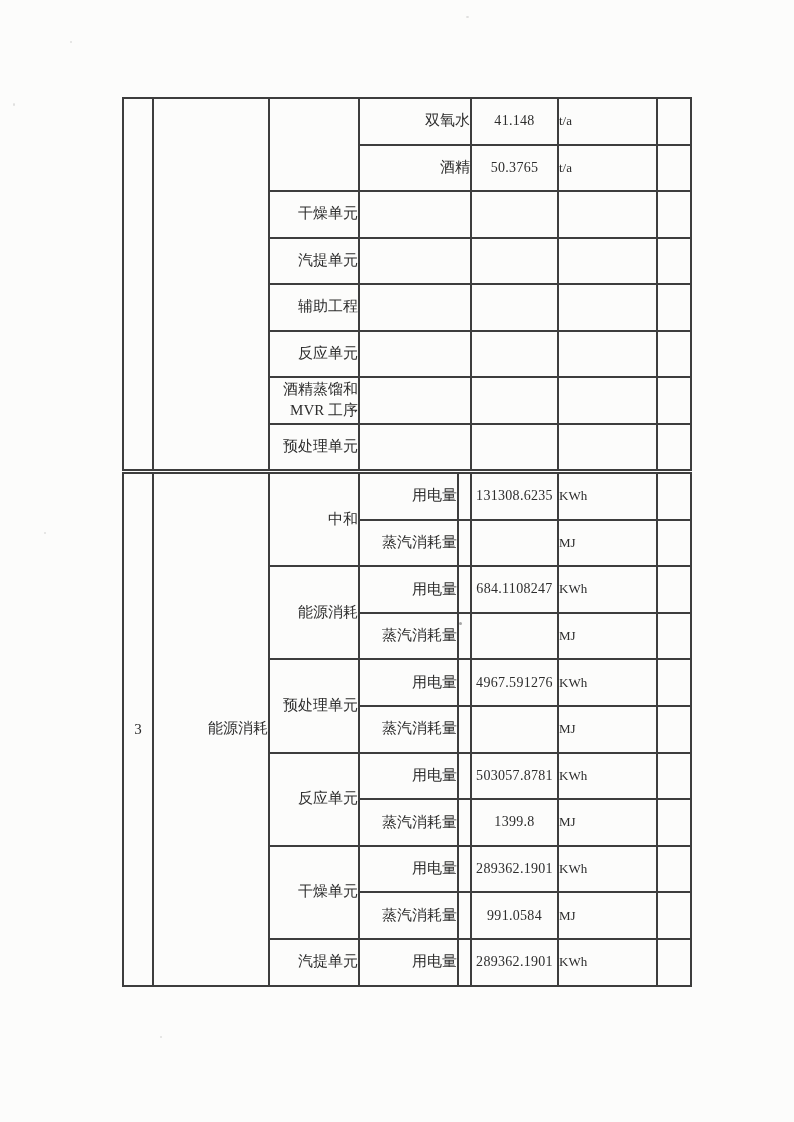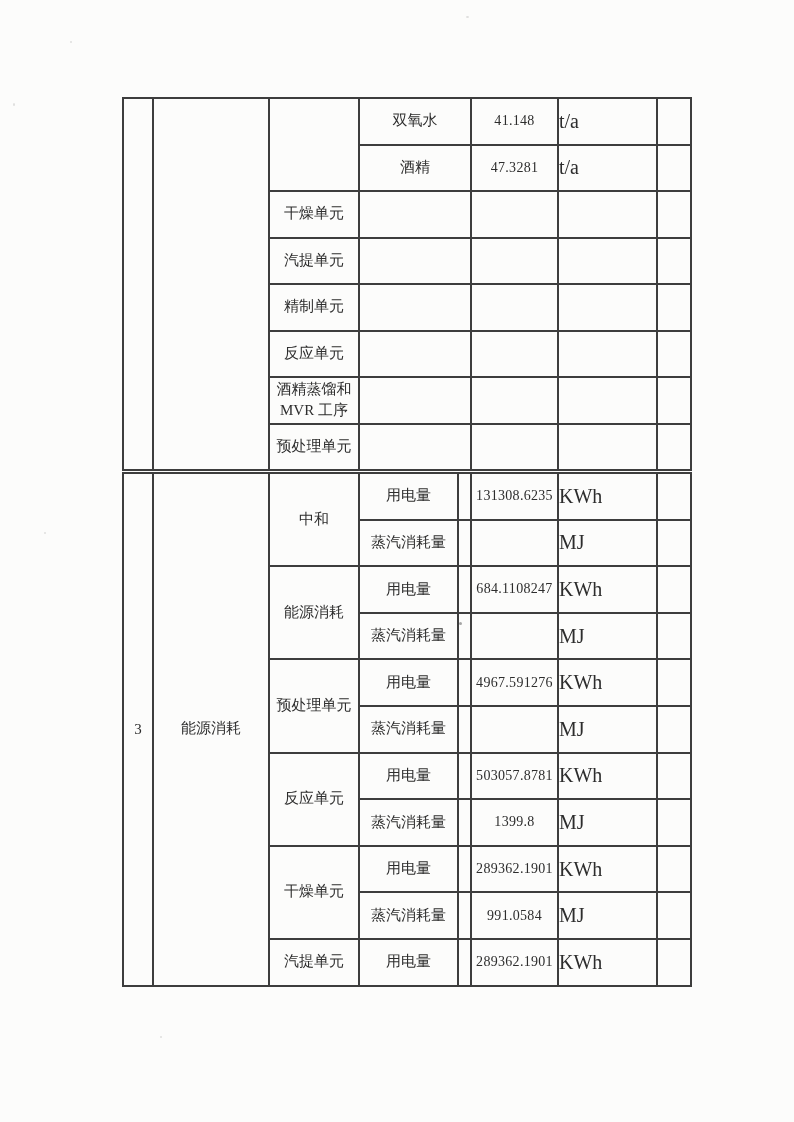--- a/index.html
+++ b/index.html
@@ -24,32 +24,32 @@
     padding: 0;
     vertical-align: middle;
     overflow: hidden;
   }
   .tt tr { height: 46.5px; }
   .et tr { height: 46.6px; }
   .lbl {
     font-size: 15px;
     line-height: 1.45;
     padding: 2px 4px 2px 8px;
-    text-align: center;
+    text-align: right;
     word-break: break-word;
   }
   .num {
     font-size: 14px;
     padding-left: 7px;
     letter-spacing: 0.3px;
     white-space: nowrap;
     text-align: center;
   }
   .unit {
-    font-size: 20px;
+    font-size: 13px;
     padding-left: 8px;
     text-align: left;
     white-space: nowrap;
   }
   .idx {
     font-size: 15px;
     text-align: center;
   }
   .speck {
     position: absolute;
@@ -84,40 +84,40 @@
         <td rowspan="8" class="idx"></td>
         <td rowspan="8" class="lbl"></td>
         <td rowspan="2" class="lbl"></td>
         <td class="lbl">双氧水</td>
         <td class="num">41.148</td>
         <td class="unit">t/a</td>
         <td></td>
       </tr>
       <tr>
         <td class="lbl">酒精</td>
-        <td class="num">47.3281</td>
+        <td class="num">50.3765</td>
         <td class="unit">t/a</td>
         <td></td>
       </tr>
       <tr>
         <td class="lbl">干燥单元</td>
         <td></td>
         <td></td>
         <td></td>
         <td></td>
       </tr>
       <tr>
         <td class="lbl">汽提单元</td>
         <td></td>
         <td></td>
         <td></td>
         <td></td>
       </tr>
       <tr>
-        <td class="lbl">精制单元</td>
+        <td class="lbl">辅助工程</td>
         <td></td>
         <td></td>
         <td></td>
         <td></td>
       </tr>
       <tr>
         <td class="lbl">反应单元</td>
         <td></td>
         <td></td>
         <td></td>

